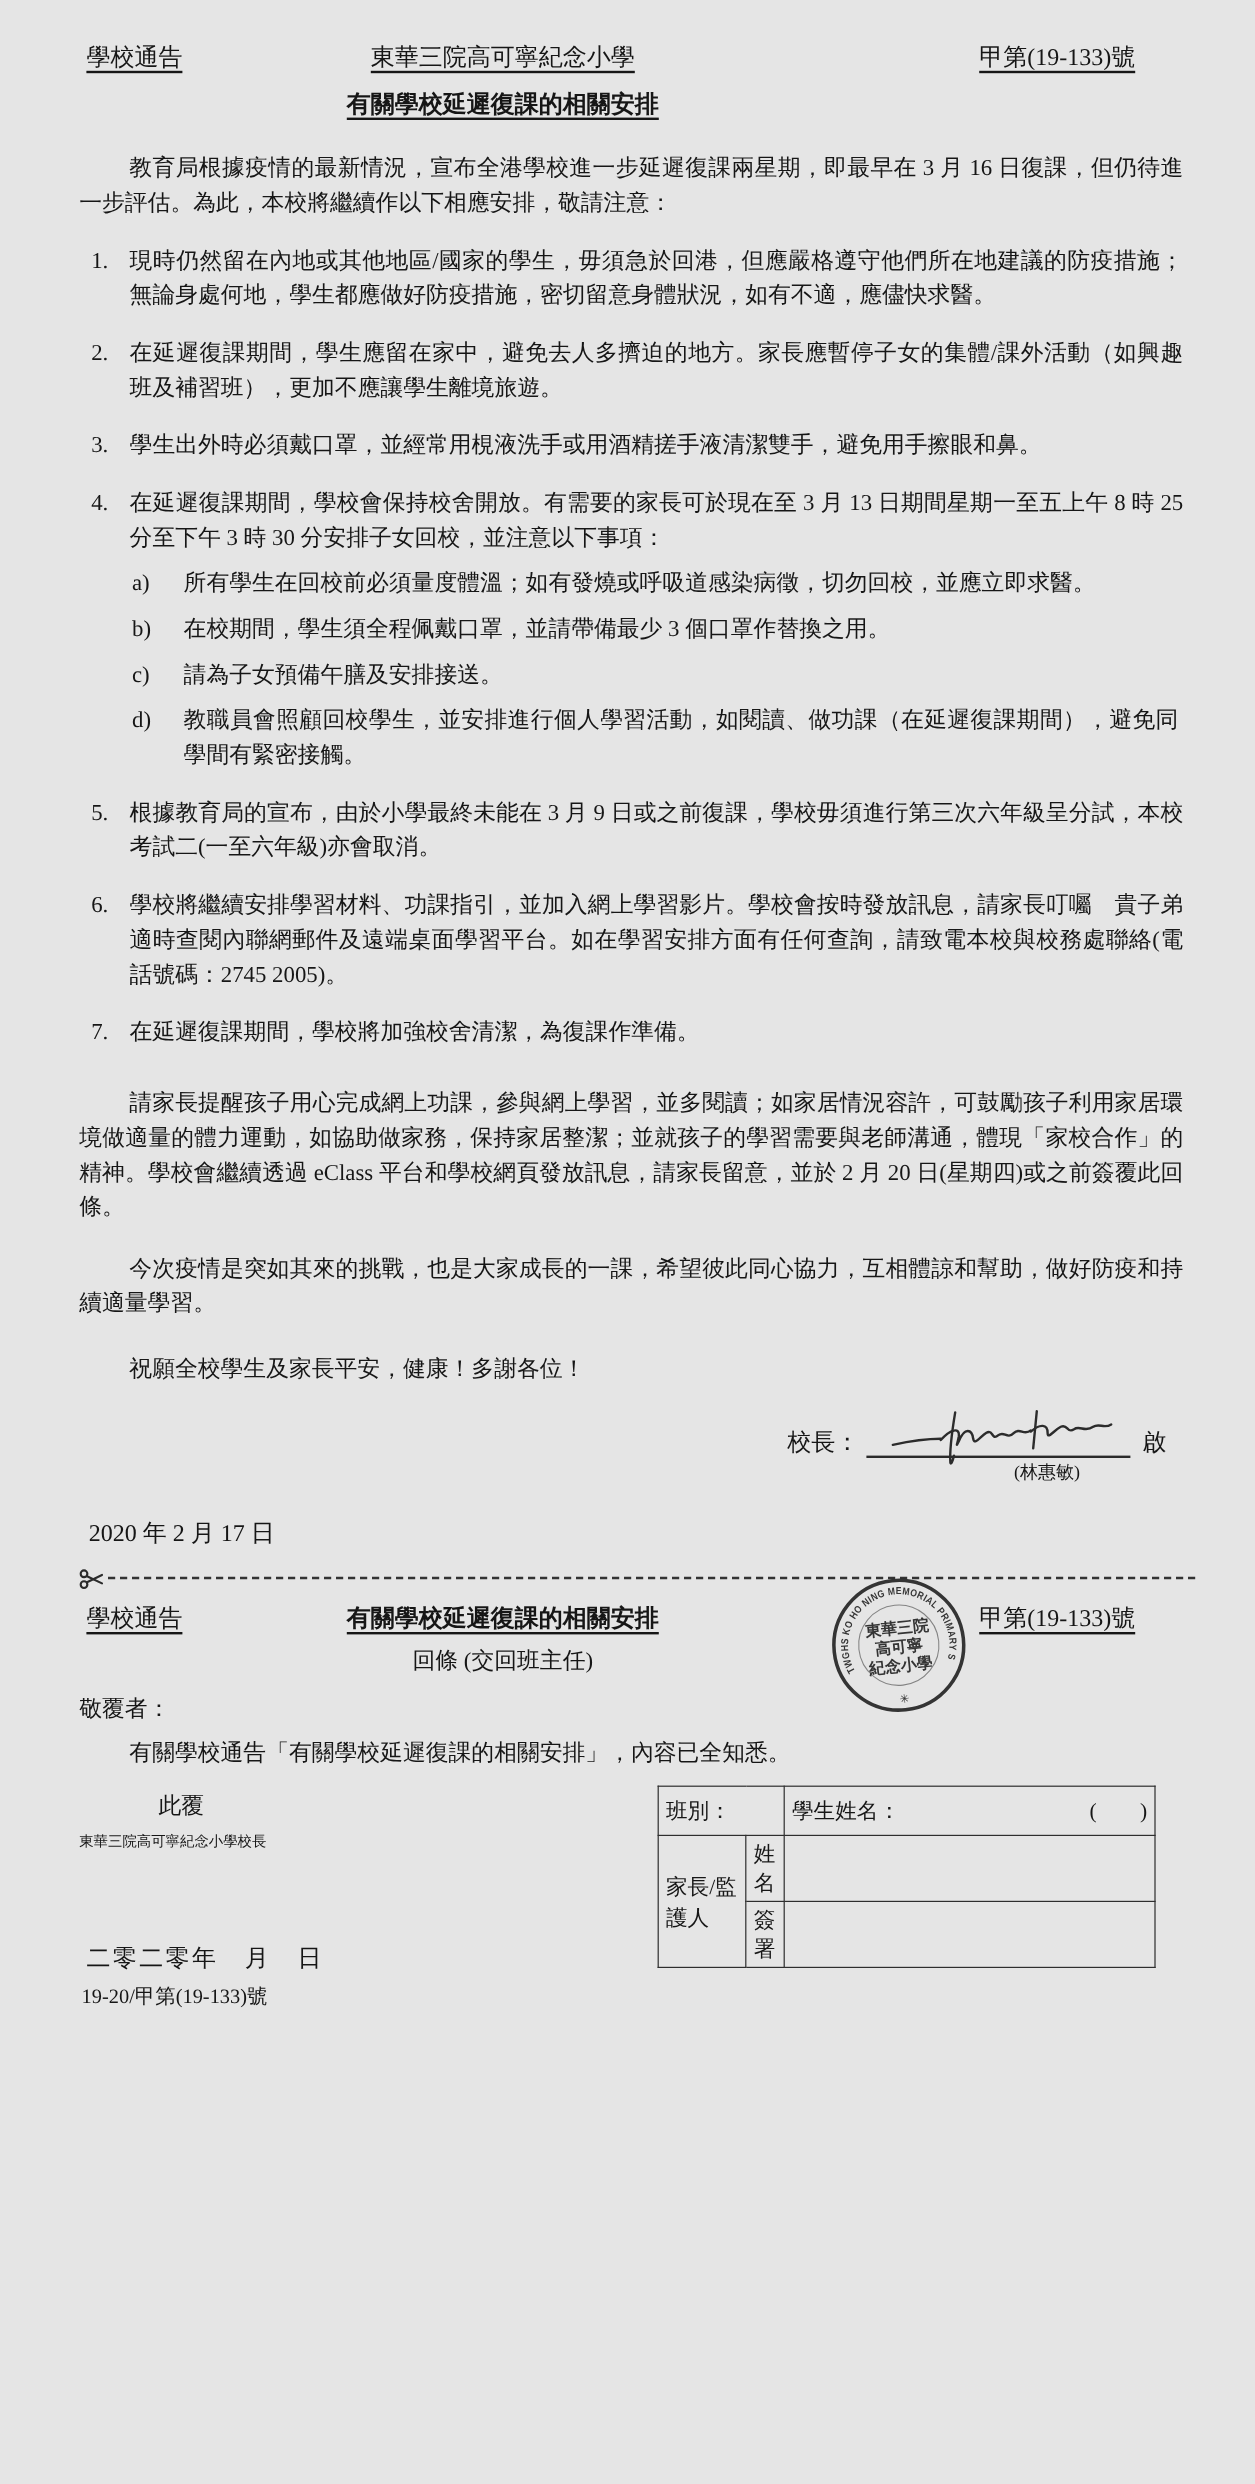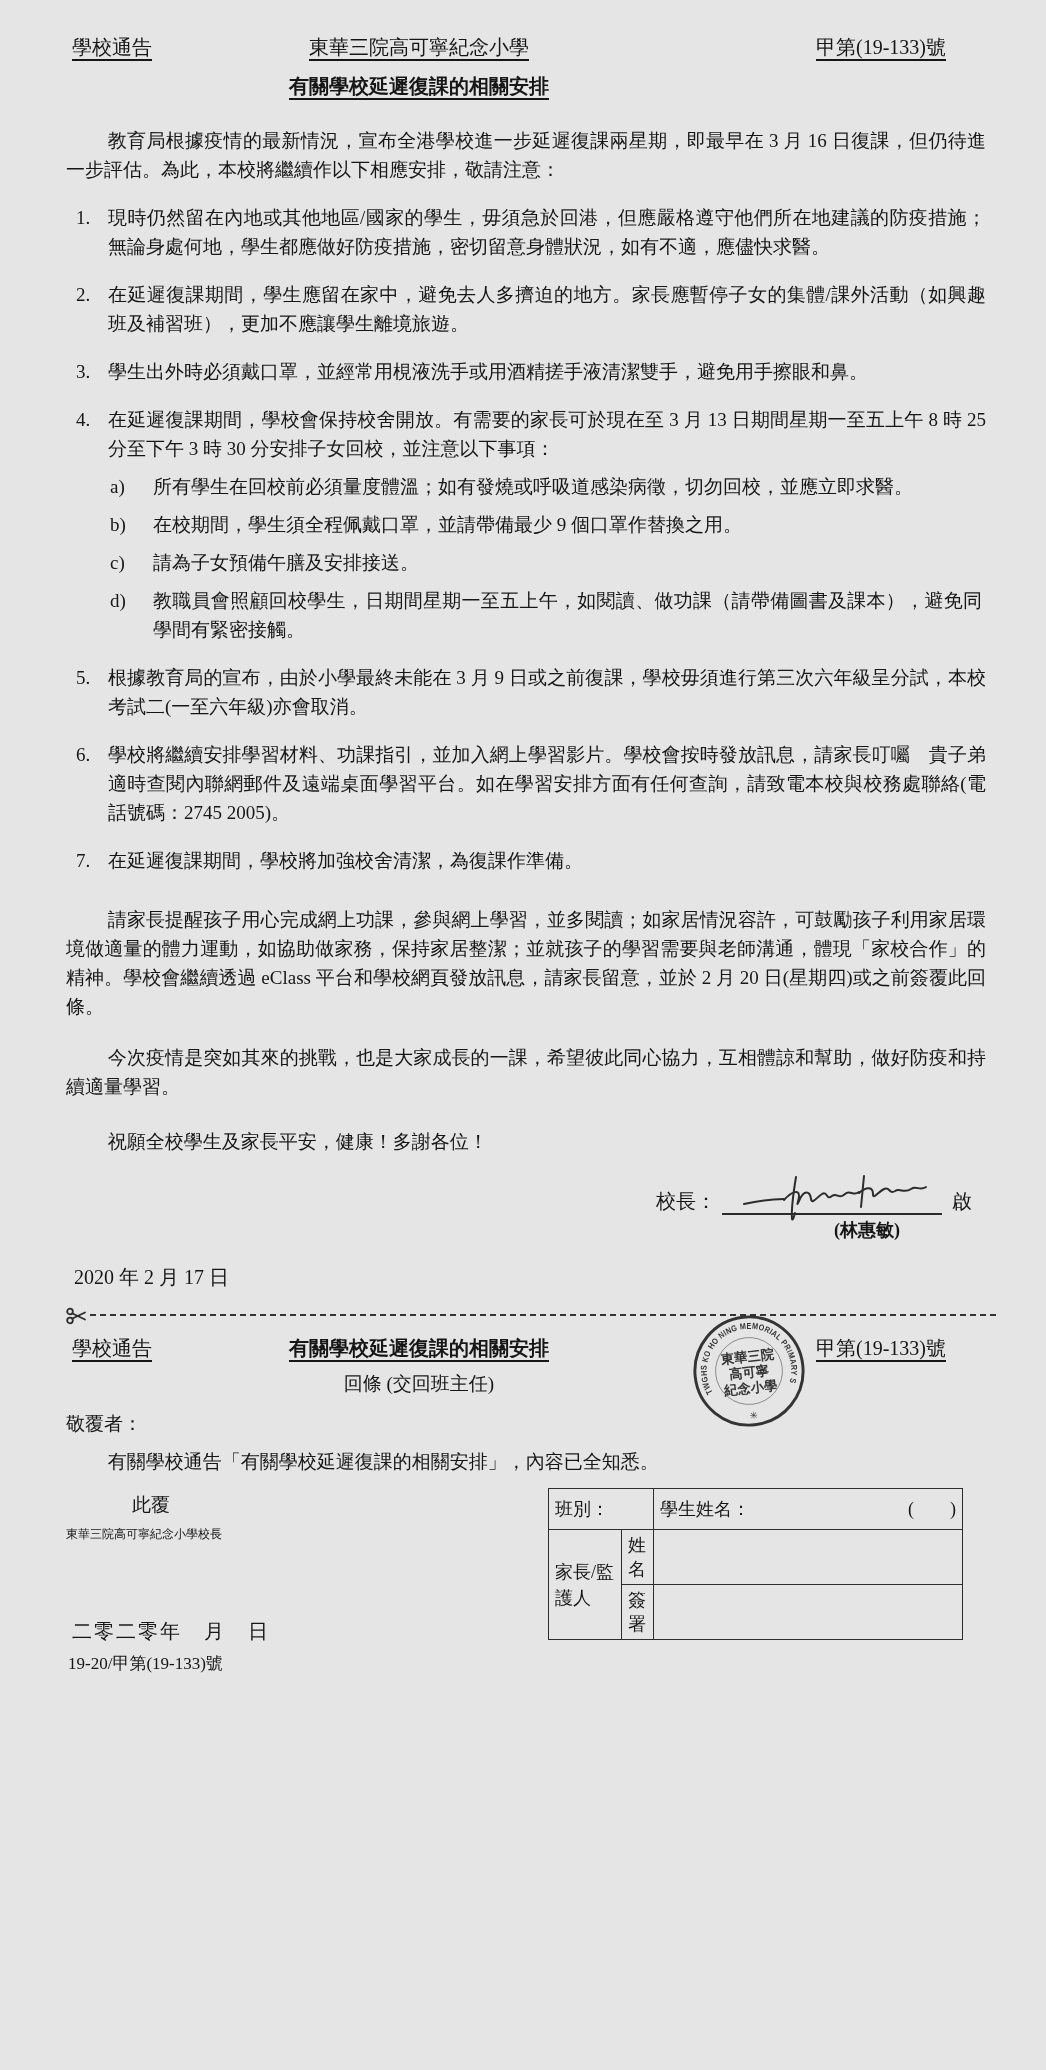--- a/index.html
+++ b/index.html
@@ -33,21 +33,21 @@
   .subitem .num{flex:0 0 45px;box-sizing:border-box;padding-left:2px;}
   .subitem .itext{flex:1;text-align:justify;padding-right:4px;}
   .cpara1{margin-top:30px;}
   .cpara2{margin-top:22px;}
   .cpara3{margin-top:26px;text-align:left;}
   
   .sig-block{position:relative;height:96px;margin-top:10px;}
   .sig-row{position:absolute;right:14px;top:22px;font-size:20px;white-space:nowrap;}
   .sig-line{display:inline-block;position:relative;width:220px;border-bottom:2px solid #2b2b2b;height:24px;margin:0 10px 0 6px;vertical-align:bottom;}
   .sig-svg{position:absolute;left:18px;bottom:-8px;}
-  .sig-name{position:absolute;right:86px;top:52px;font-size:18px;font-weight:bold;}
+  .sig-name{position:absolute;right:86px;top:52px;font-size:15px;}
   .issue-date{font-size:20px;margin-top:2px;padding-left:8px;}
   
   .cut-line{position:relative;height:22px;margin-top:14px;}
   .cut-dashes{position:absolute;left:24px;right:-10px;top:9px;border-top:2.5px dashed #333;}
   .scissors{position:absolute;left:0;top:2px;}
   
   .reply-header{position:relative;height:30px;margin-top:8px;font-size:20px;}
   .reply-title{font-weight:bold;}
   .reply-subtitle{width:706px;text-align:center;font-size:19px;margin-top:6px;}
   .salutation{font-size:19px;margin-top:14px;}
@@ -102,29 +102,29 @@
         <span class="num">4.</span>
         <div class="itext">
           <span>在延遲復課期間，學校會保持校舍開放。有需要的家長可於現在至 3 月 13 日期間星期一至五上午 8 時 25 分至下午 3 時 30 分安排子女回校，並注意以下事項：</span>
           <div class="subitems">
             <div class="subitem">
               <span class="num">a)</span>
               <span class="itext">所有學生在回校前必須量度體溫；如有發燒或呼吸道感染病徵，切勿回校，並應立即求醫。</span>
             </div>
             <div class="subitem">
               <span class="num">b)</span>
-              <span class="itext">在校期間，學生須全程佩戴口罩，並請帶備最少 9 個口罩作替換之用。</span>
+              <span class="itext">在校期間，學生須全程佩戴口罩，並請帶備最少 3 個口罩作替換之用。</span>
             </div>
             <div class="subitem">
               <span class="num">c)</span>
               <span class="itext">請為子女預備午膳及安排接送。</span>
             </div>
             <div class="subitem">
               <span class="num">d)</span>
-              <span class="itext">教職員會照顧回校學生，日期間星期一至五上午，如閱讀、做功課（請帶備圖書及課本），避免同學間有緊密接觸。</span>
+              <span class="itext">教職員會照顧回校學生，並安排進行個人學習活動，如閱讀、做功課（在延遲復課期間），避免同學間有緊密接觸。</span>
             </div>
           </div>
         </div>
       </div>
       <div class="item">
         <span class="num">5.</span>
         <span class="itext">根據教育局的宣布，由於小學最終未能在 3 月 9 日或之前復課，學校毋須進行第三次六年級呈分試，本校考試二(一至六年級)亦會取消。</span>
       </div>
       <div class="item">
         <span class="num">6.</span>

